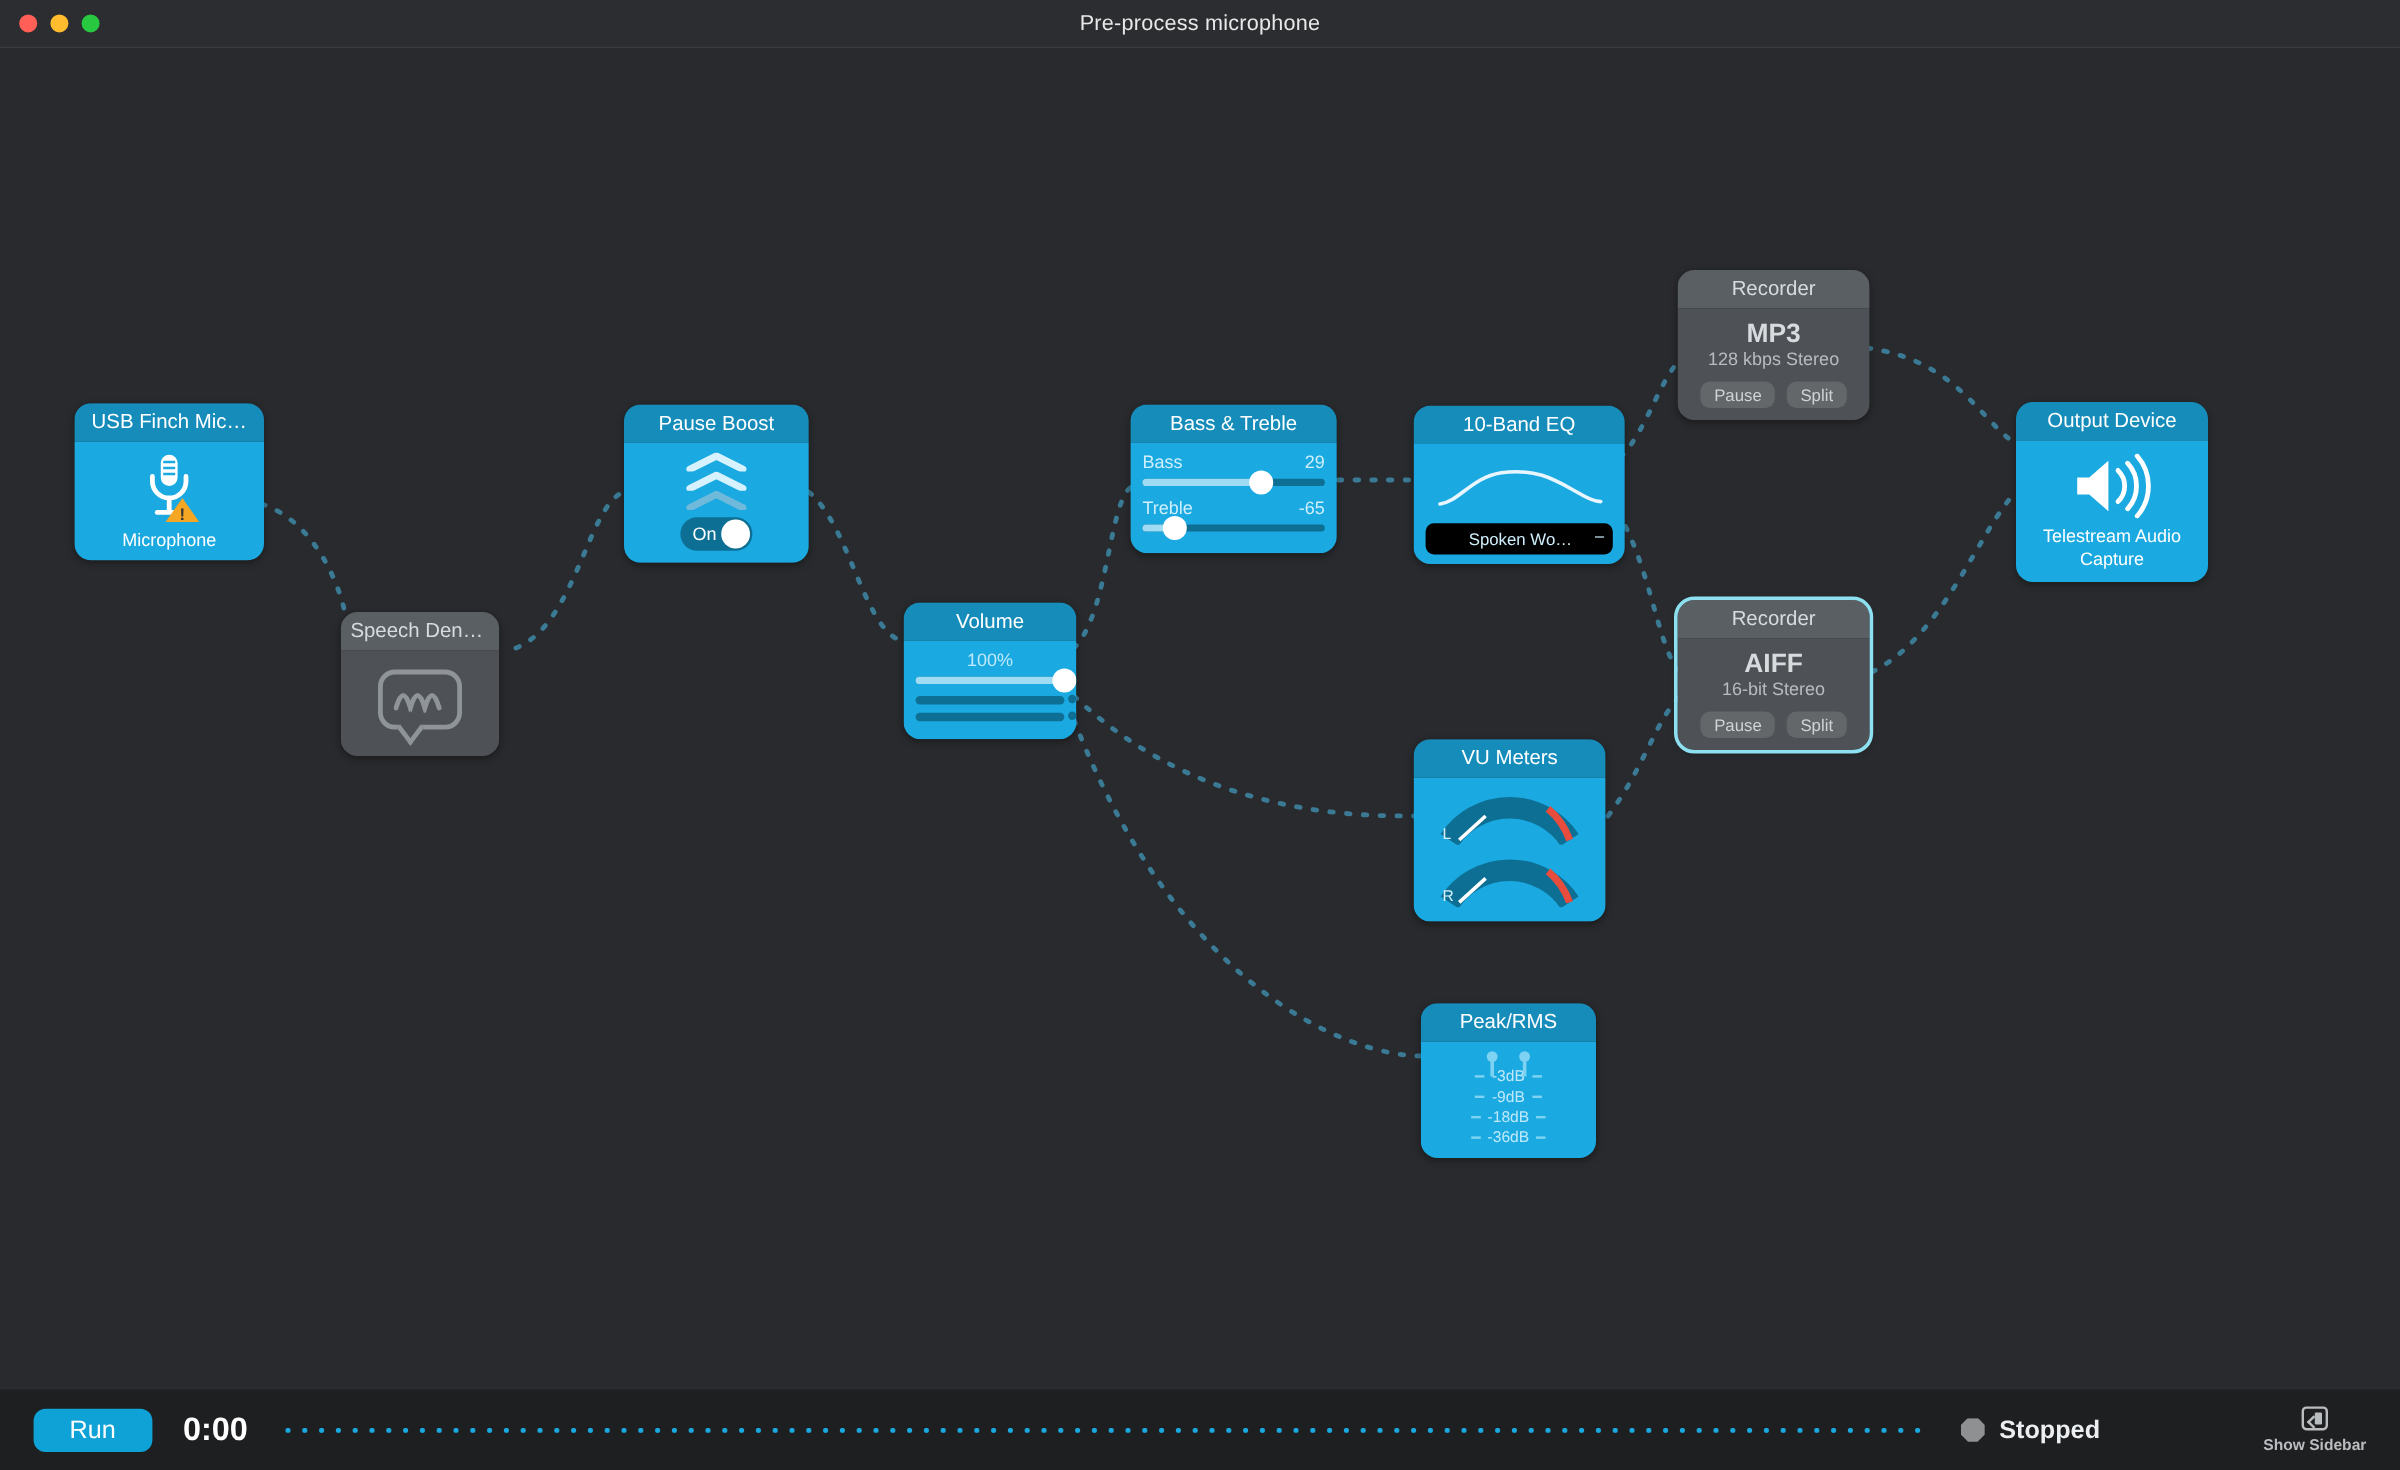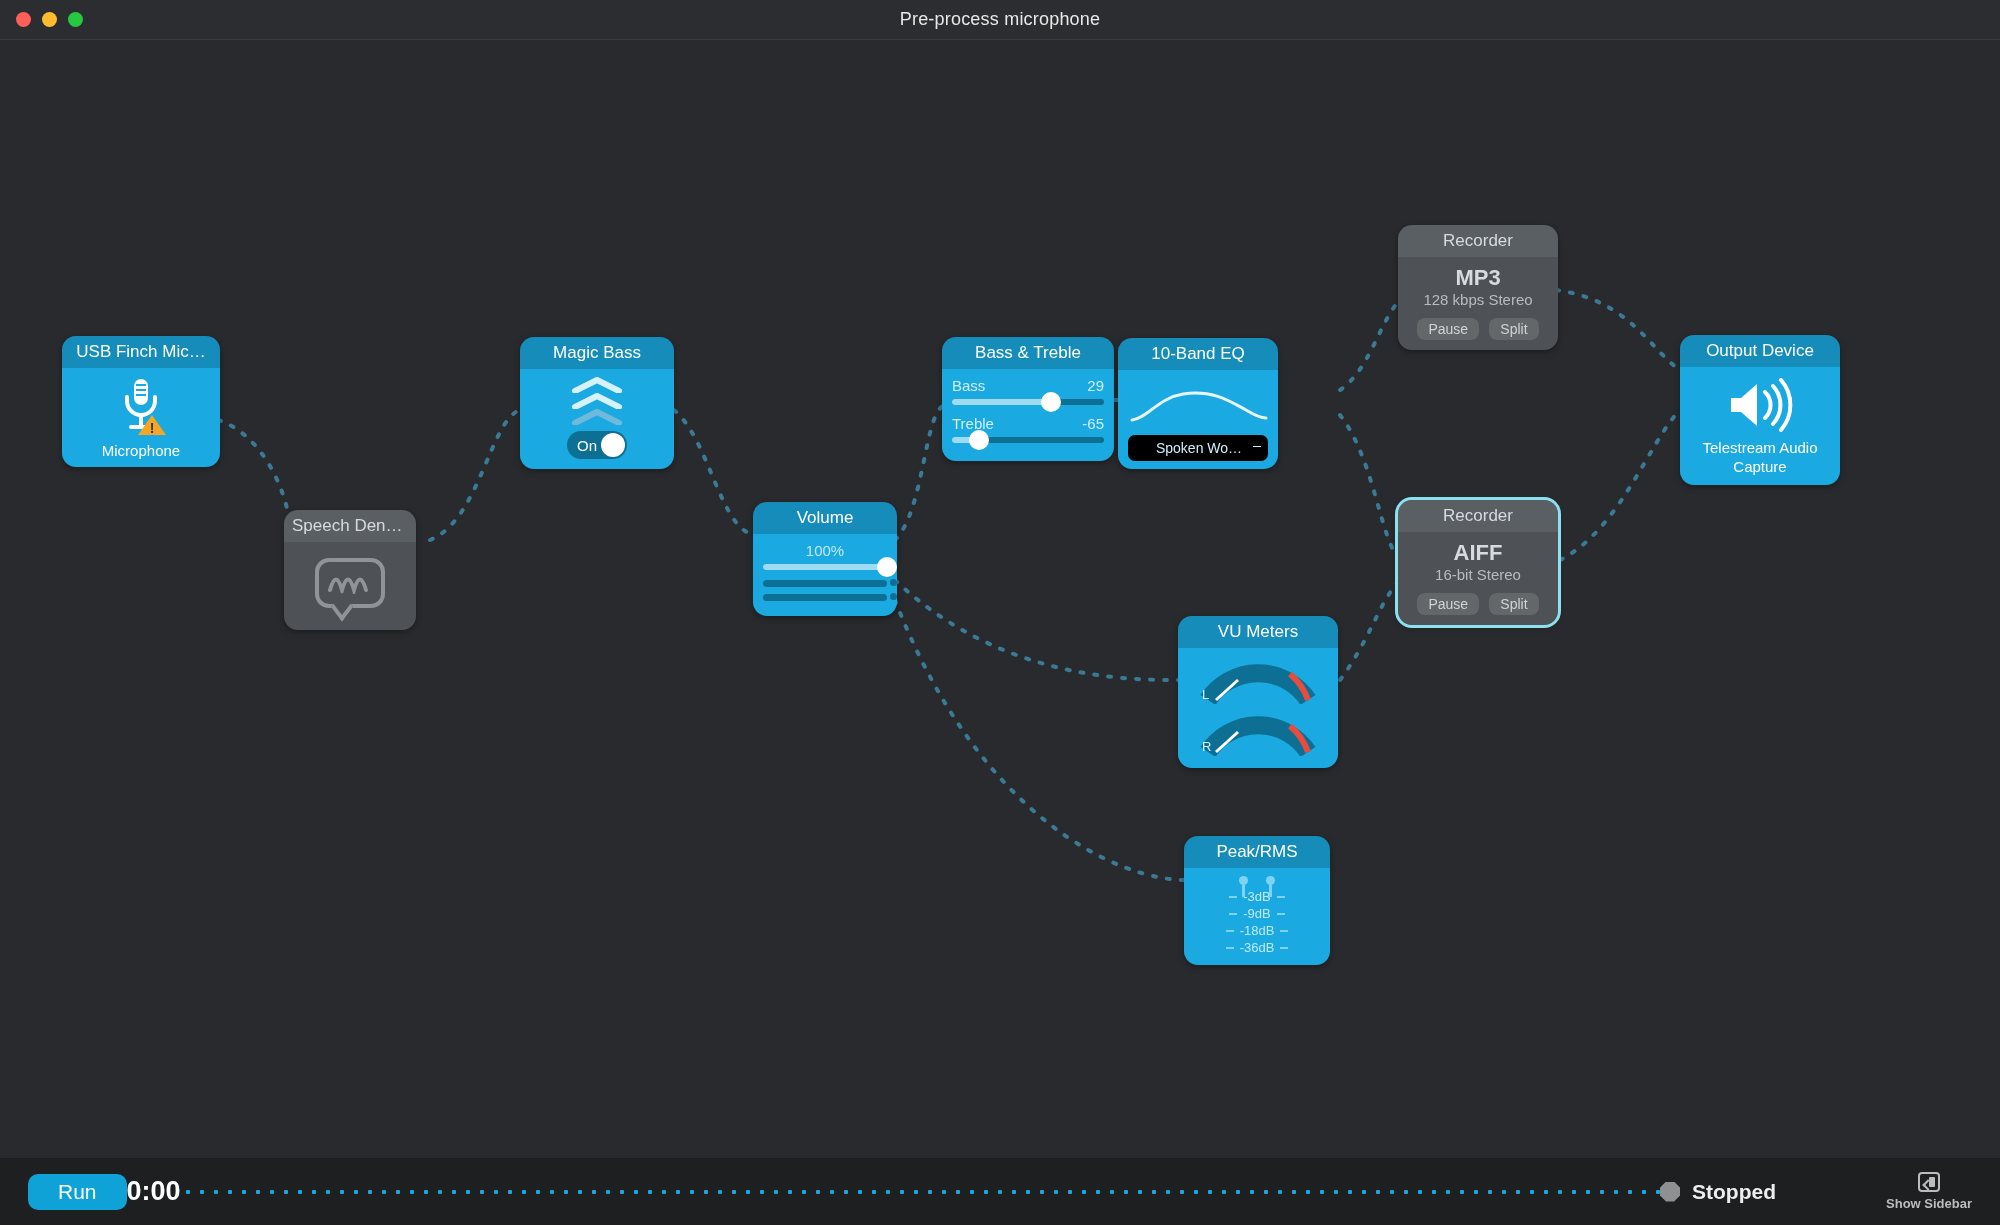--- a/index.html
+++ b/index.html
@@ -59,21 +59,21 @@
   .peak::before,.peak::after{content:"";width:8px;height:2px;background:#7fd3f2;margin:0 6px;}
   .peakcap{display:flex;justify-content:center;gap:18px;margin-bottom:4px;}
   .peakcap span{width:9px;height:9px;border-radius:50%;background:#7fd3f2;position:relative;}
   .peakcap span::after{content:"";position:absolute;left:3px;top:9px;width:3px;height:12px;background:#7fd3f2;}
   .micicon,.speakericon{height:60px;display:flex;align-items:center;justify-content:center;}
   .chevstack{display:flex;flex-direction:column;align-items:center;gap:-4px;}
   .chev{width:52px;height:16px;}
   .chev polyline{stroke:#d7f2ff;stroke-width:6;fill:none;stroke-linecap:round;stroke-linejoin:round;}
   .chev.dim polyline{stroke:#6fb9da;}
   
-  .footer{height:67px;background:var(--footer);display:flex;align-items:center;padding:0 28px;}
+  .footer{height:67px;background:var(--footer);display:flex;align-items:center;padding:0 28px;gap:26px;}
   .runbtn{background:var(--run);color:#fff;font-size:21px;border:none;border-radius:10px;padding:6px 30px;font-weight:500;}
   .timecode{font-size:27px;font-weight:600;color:#fff;}
   .dotline{flex:1;height:4px;background-image:radial-gradient(circle,#1aa9e0 2px,transparent 2.4px);background-size:14px 4px;background-repeat:repeat-x;}
   .stopgrp{display:flex;align-items:center;gap:12px;font-size:21px;font-weight:600;}
   .stopoct{width:20px;height:20px;background:#8e9092;clip-path:polygon(30% 0,70% 0,100% 30%,100% 70%,70% 100%,30% 100%,0 70%,0 30%);}
   .sidebarbtn{margin-left:110px;display:flex;flex-direction:column;align-items:center;gap:4px;color:#babdc0;font-size:13px;font-weight:bold;}
   .sidebarbtn .ic{width:22px;height:20px;border:2px solid #babdc0;border-radius:4px;position:relative;}
   .sidebarbtn .ic::before{content:"";position:absolute;right:3px;top:3px;bottom:3px;width:6px;background:#babdc0;border-radius:1px;}
   .sidebarbtn .ic::after{content:"";position:absolute;left:4px;top:7px;width:6px;height:6px;border-left:2px solid #babdc0;border-bottom:2px solid #babdc0;transform:rotate(45deg);}
   
@@ -145,21 +145,21 @@
     <div class="body">
       <div class="speechbub">
         <svg class="wavy" viewBox="0 0 44 22">
             <path d="M2 18 C 6 4, 10 4, 14 18 C 18 4, 22 4, 26 18 C 30 4, 34 4, 38 18"></path>
           </svg>
       </div>
     </div>
   </div>
 
   <div class="node blue" style="left:520px;top:297px;width:154px">
-    <div class="hdr">Magic Bass</div>
+    <div class="hdr">Pause Boost</div>
     <div class="body">
       <div class="chevstack">
         <svg class="chev" viewBox="0 0 52 16">
             <polyline points="4,14 26,3 48,14"></polyline>
           </svg>
         <svg class="chev" viewBox="0 0 52 16">
             <polyline points="4,14 26,3 48,14"></polyline>
           </svg>
         <svg class="chev dim" viewBox="0 0 52 16">
             <polyline points="4,14 26,3 48,14"></polyline>
@@ -200,21 +200,21 @@
         <span>Treble</span>
         <span>-65</span>
       </div>
       <div class="slider">
         <div class="fill" style="width:18%"></div>
           <div class="thumb" style="left:18%"></div>
       </div>
     </div>
   </div>
 
-  <div class="node blue" style="left:1118px;top:298px;width:160px">
+  <div class="node blue" style="left:1178px;top:298px;width:176px">
     <div class="hdr">10-Band EQ</div>
     <div class="body">
       <svg width="140" height="54" viewBox="0 0 140 54">
         <path d="M4 42 C 20 40, 30 20, 55 16 C 85 12, 100 22, 118 32 C 128 38, 134 40, 138 40" stroke="#e8f7ff" stroke-width="3" fill="none" stroke-linecap="round"></path>
       </svg>
       <div class="eqselect">
         <span>Spoken Wo…</span>
       </div>
     </div>
   </div>

